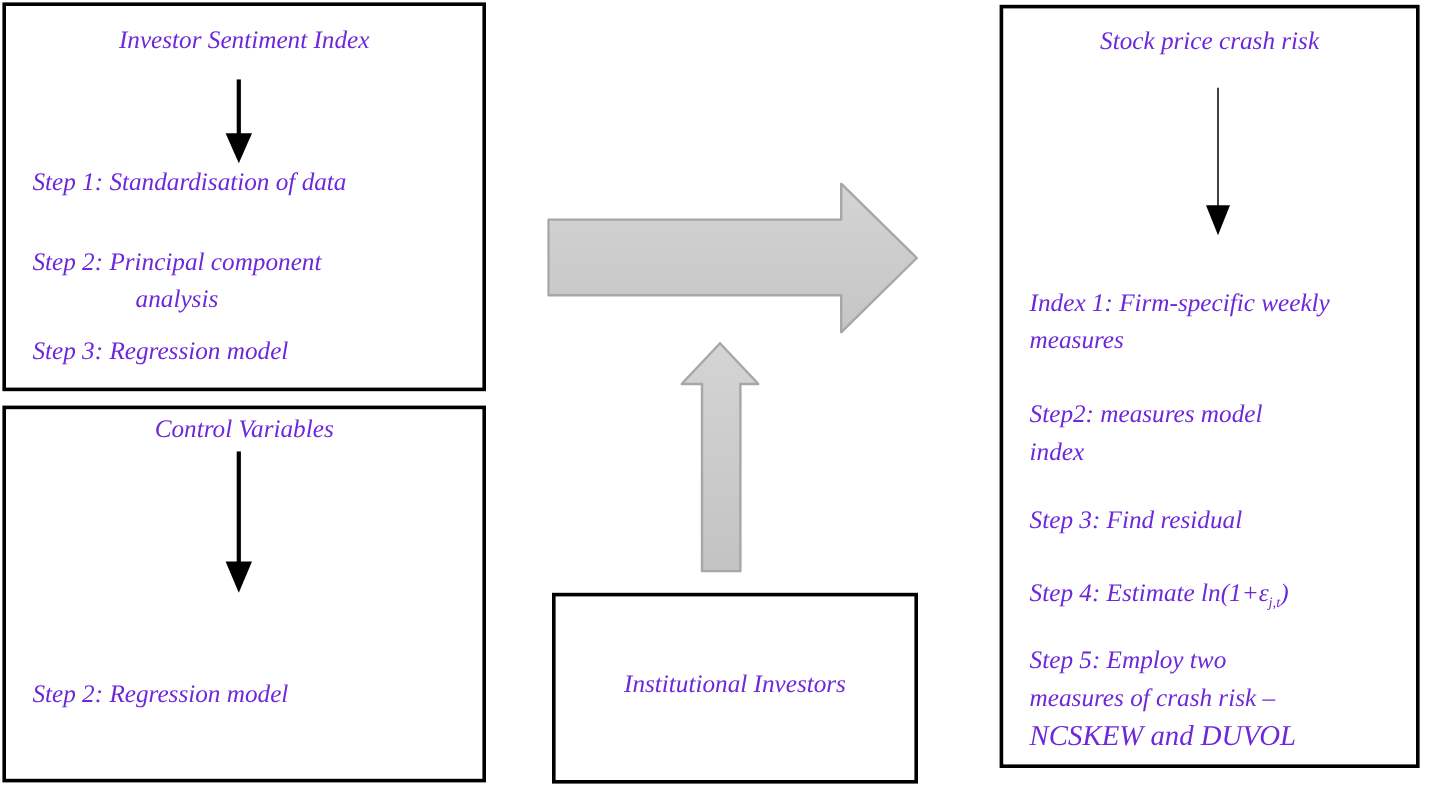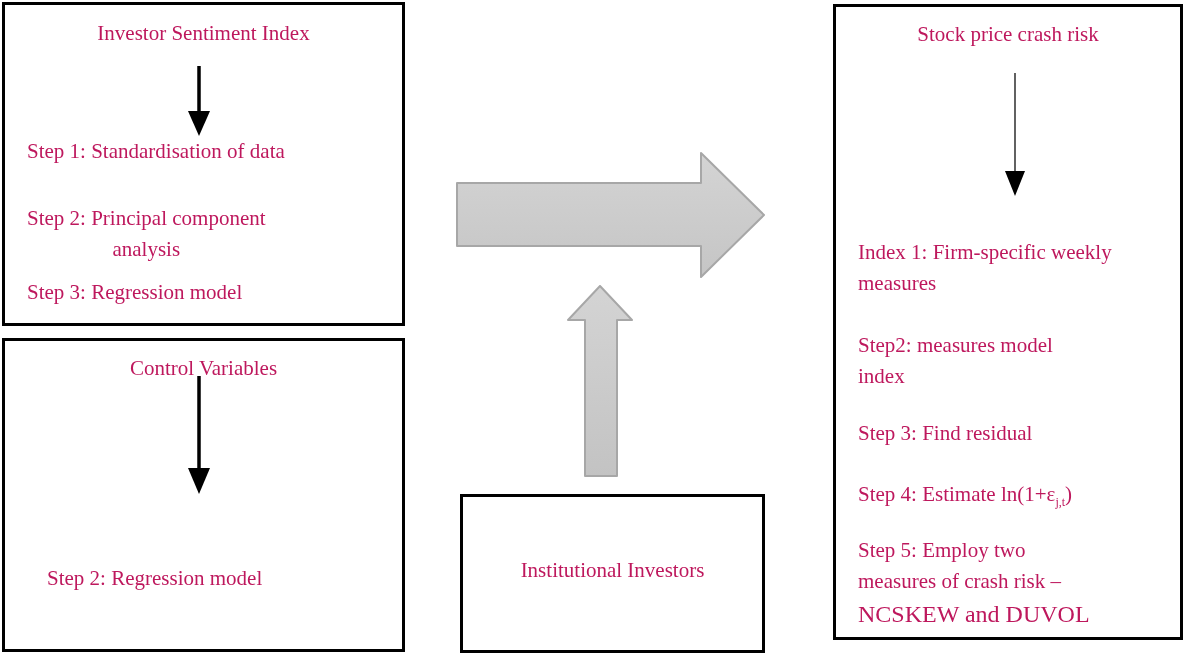--- a/index.html
+++ b/index.html
@@ -6,22 +6,23 @@
     margin: 0;
     padding: 0;
     background: #ffffff;
   }
   #canvas {
     position: relative;
     width: 1200px;
     height: 656px;
     background: #ffffff;
     font-family: "Liberation Serif", "DejaVu Serif", serif;
-    color: #be185d;
+    color: #6d28d9;
     overflow: hidden;
+    font-style: italic;
   }
   .box {
     position: absolute;
     border: 3px solid #000000;
     background: #ffffff;
     box-sizing: border-box;
   }
   #box-sentiment { left: 2px;   top: 2px;   width: 403px; height: 324px; }
   #box-control   { left: 2px;   top: 338px; width: 403px; height: 314px; }
   #box-crash     { left: 833px; top: 4px;   width: 350px; height: 636px; }
@@ -31,37 +32,37 @@
   .box-title {
     position: absolute;
     left: 0;
     width: 100%;
     text-align: center;
     font-size: 21px;
     line-height: 26px;
     white-space: nowrap;
   }
   #box-sentiment .box-title { top: 15px; }
-  #box-control   .box-title { top: 14px;  }
+  #box-control   .box-title { top: 3px;  }
   #box-crash     .box-title { top: 14px; }
   .step {
     position: absolute;
     left: 22px;
     font-size: 21px;
     line-height: 31px;
   }
   .step span { display: block; }
   .step .inline-part { display: inline; }
   
   #sent-step1 { top: 131px; }
   #sent-step2 { top: 198px; text-align: center; }
   #sent-step3 { top: 272px; }
   
   #ctrl-step1 { top: 164px; }
-  #ctrl-step2 { top: 222px; margin-left: 20px; }
+  #ctrl-step2 { top: 222px; }
   
   #crash-step1 { top: 230px; }
   #crash-step2 { top: 323px; }
   #crash-step3 { top: 411px; text-align: right; }
   #crash-step4 { top: 472px; }
   #crash-step5 { top: 528px; }
   #crash-step5 .big-line { font-size: 24px; line-height: 34px; }
   sub.eps-sub {
     font-size: 12px;
     line-height: 0;

